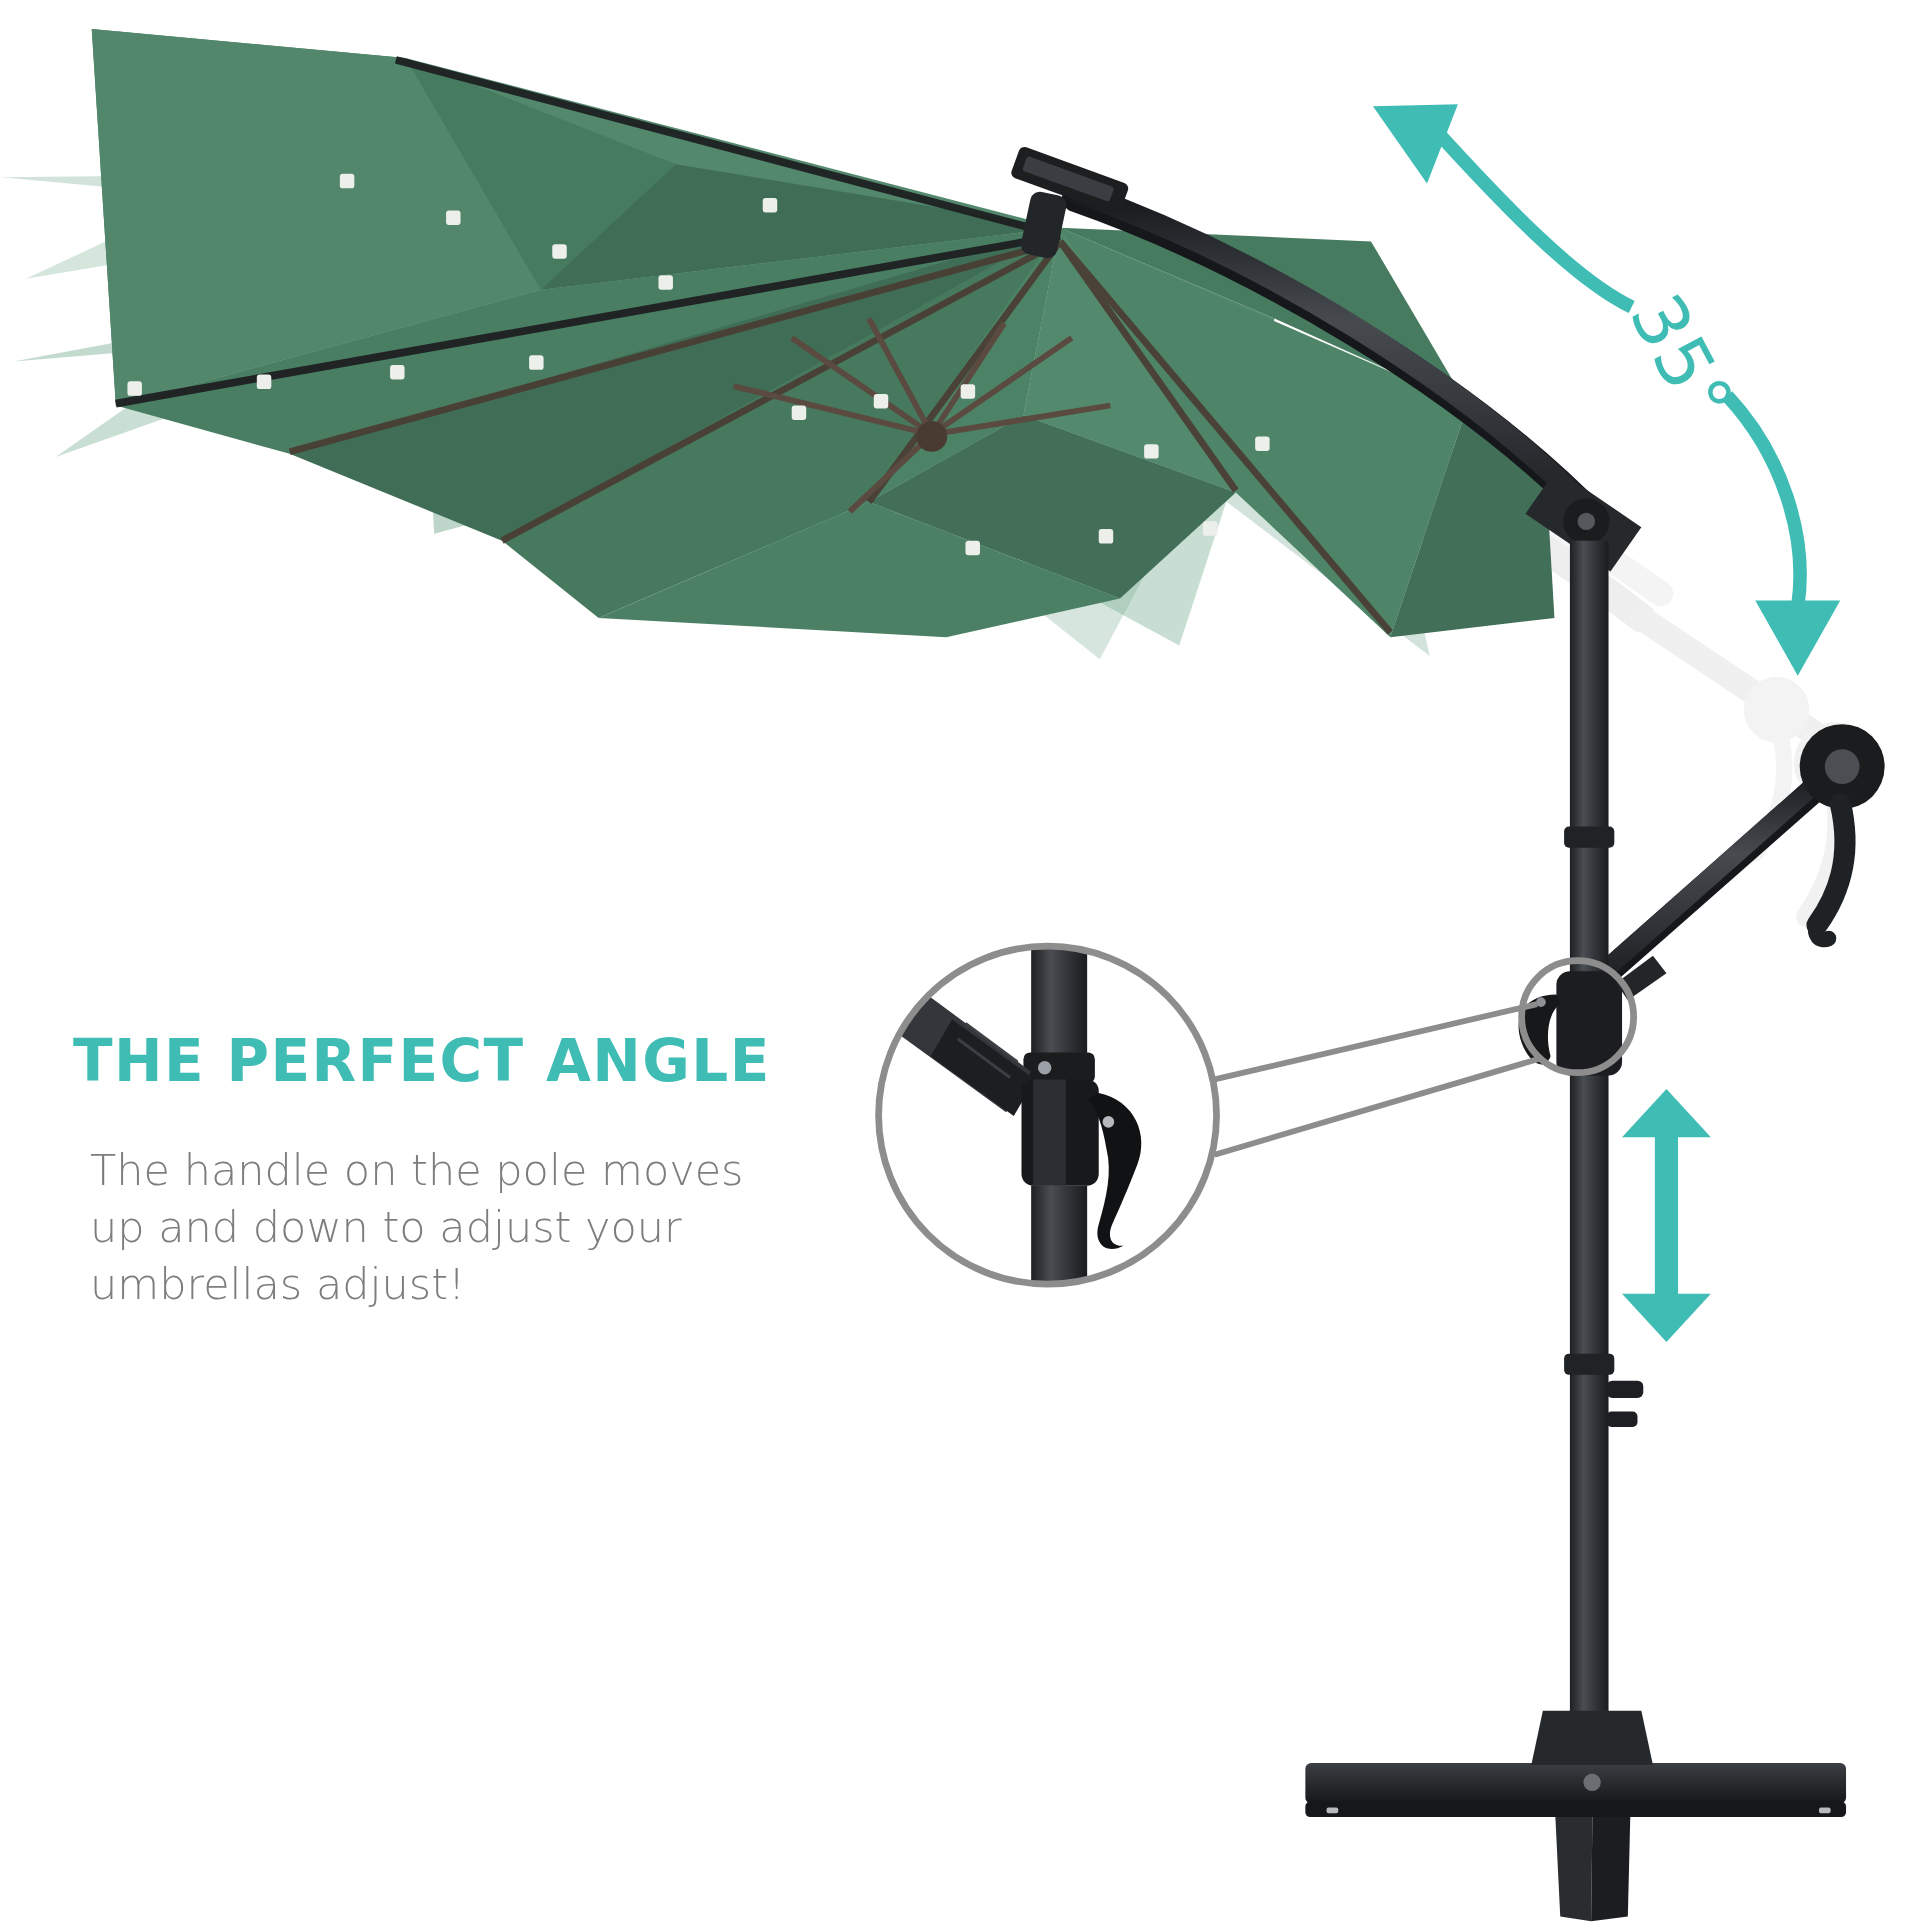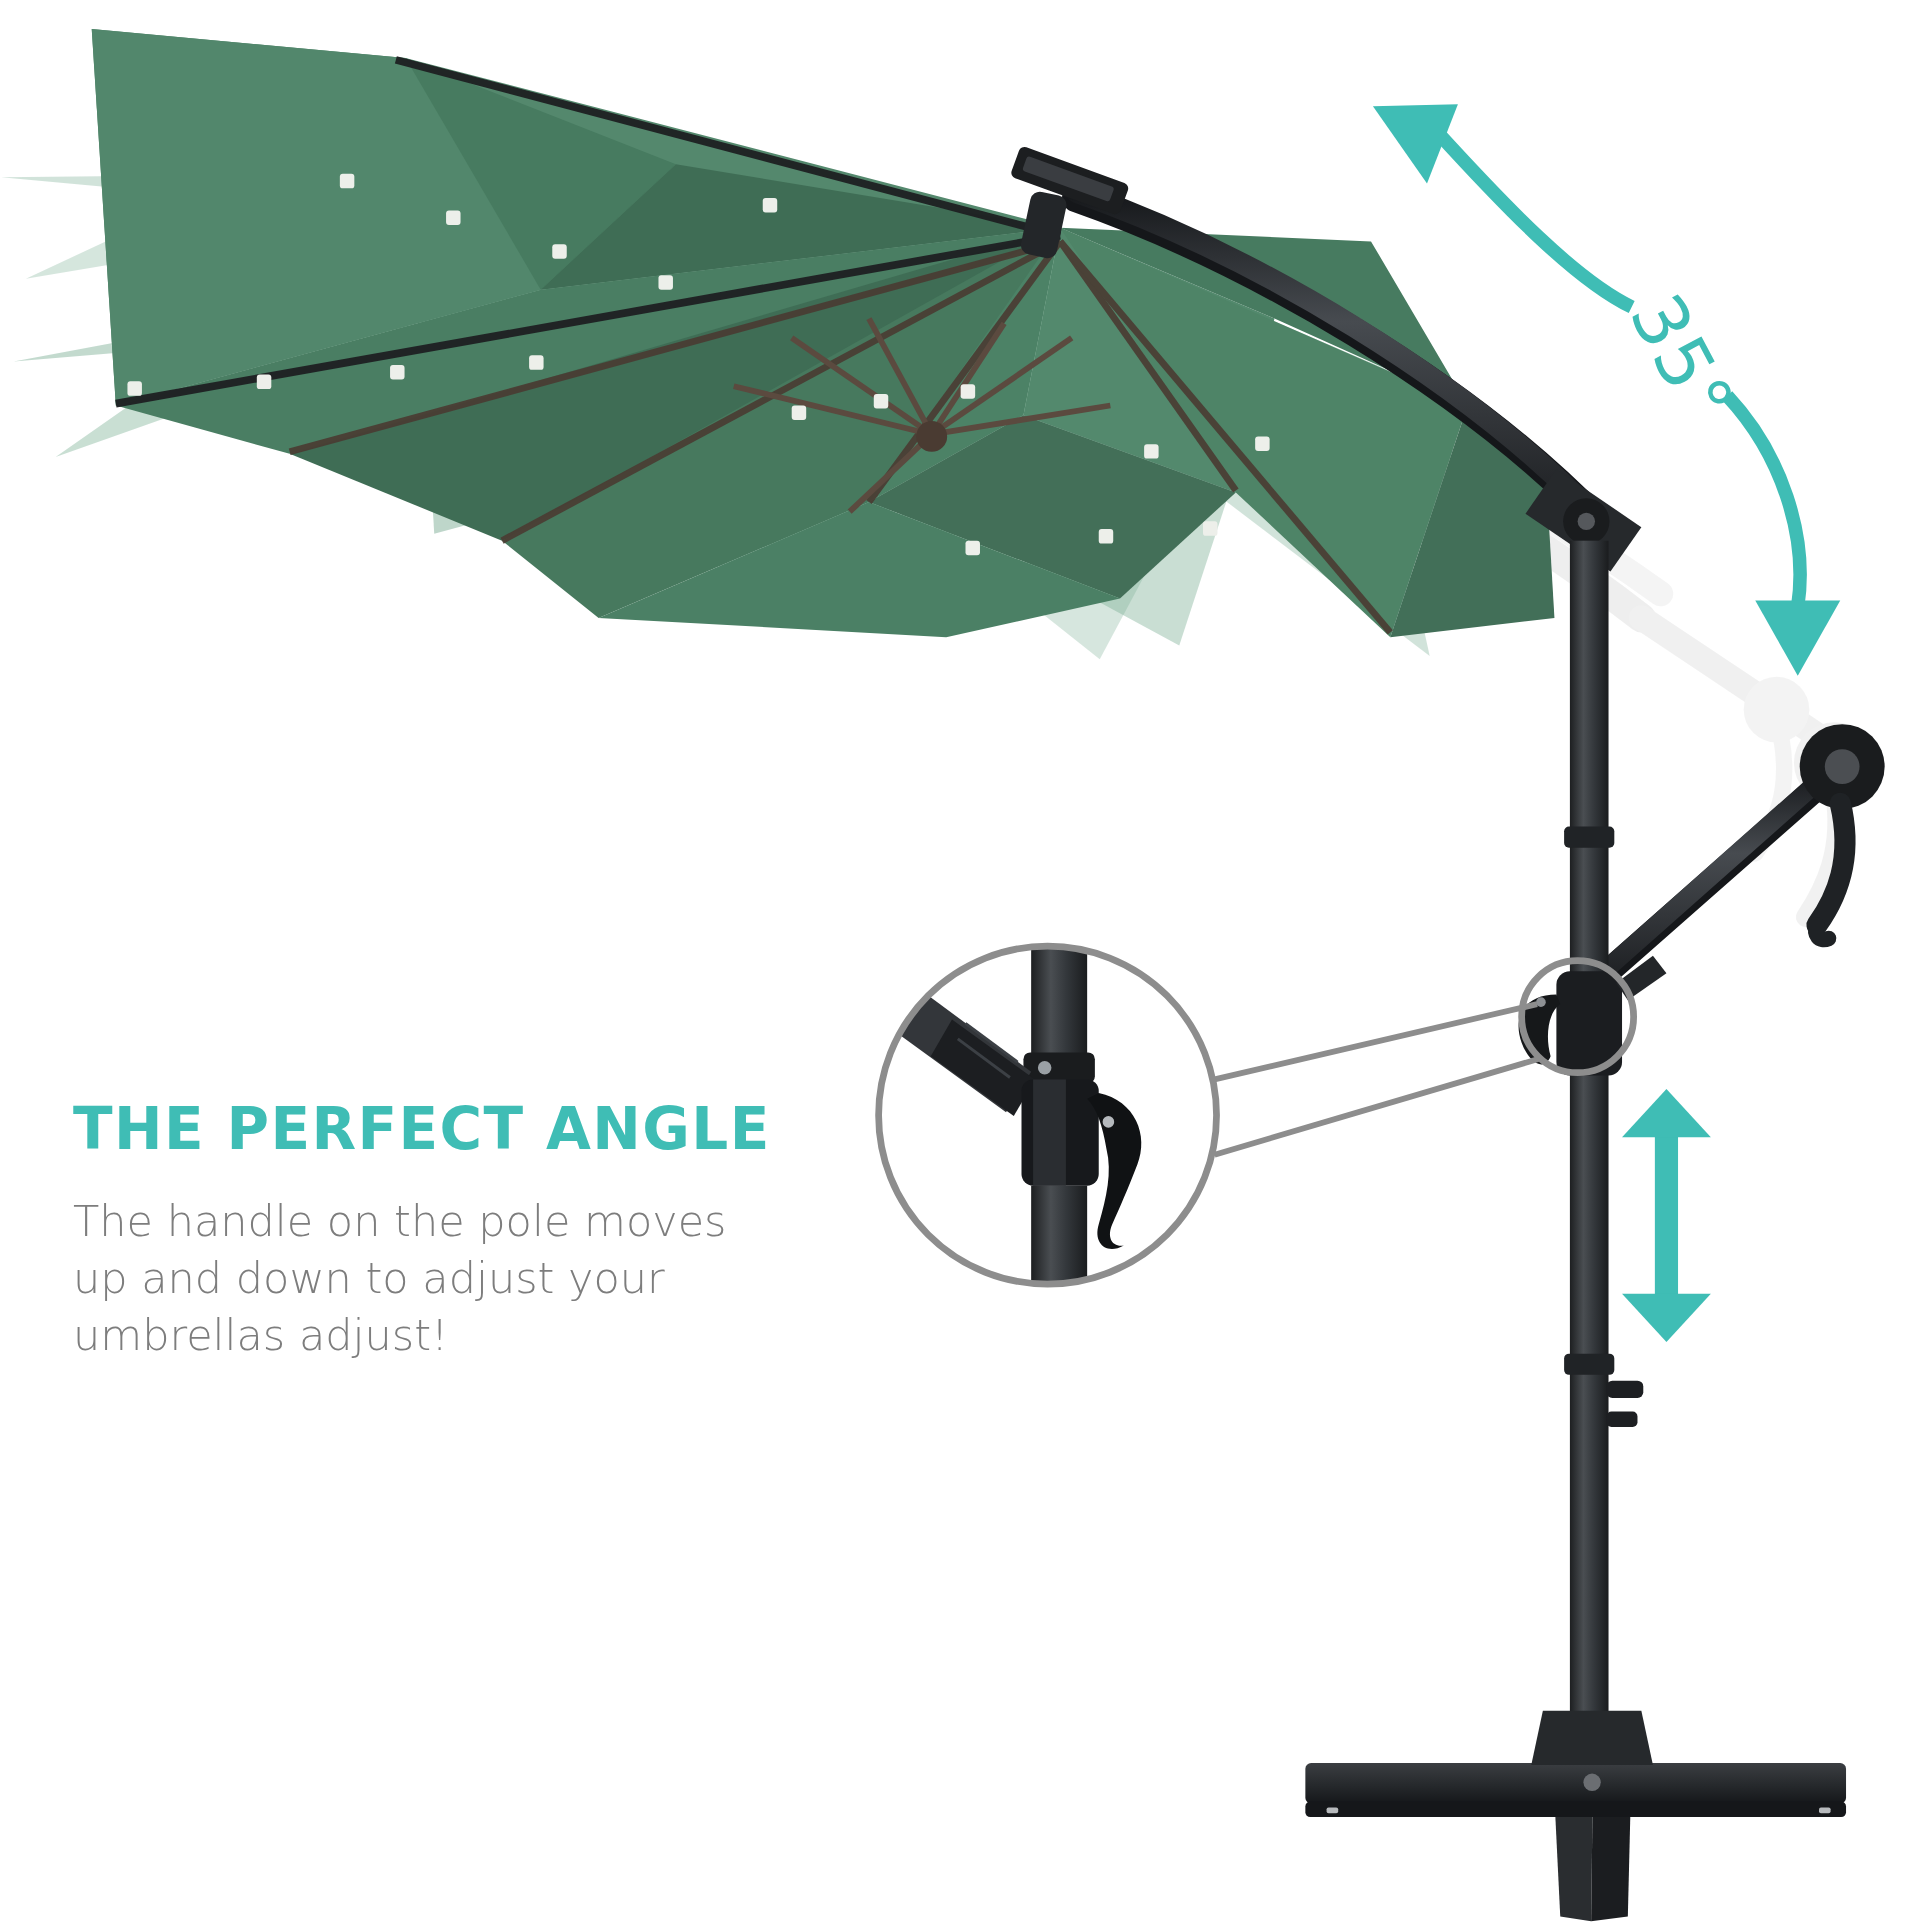--- a/index.html
+++ b/index.html
@@ -10,35 +10,35 @@
     overflow:hidden;
     position:relative;
   }
   #stage{position:absolute;left:0;top:0;width:1931px;height:1931px;}
   #art{position:absolute;left:0;top:0;}
 
   
   .text-block{
     position:absolute;
     left:73px;
-    top:1099px;
+    top:1031px;
     width:850px;
   }
   .headline{
     margin:0;
     font-family:"DejaVu Sans", sans-serif;
     font-size:58px;
     font-weight:700;
     letter-spacing:1.4px;
     line-height:1.05;
     color:#3FBDB5;
     white-space:nowrap;
   }
   .subcopy{
-    margin:0;
+    margin:17px;
     padding-top:33px;
     font-family:"DejaVu Sans", sans-serif;
     font-size:43px;
     font-weight:300;
     line-height:1.33;
     color:#7D7D7D;
     max-width:772px;
   }
   .subcopy span{display:block;}
 </style>

